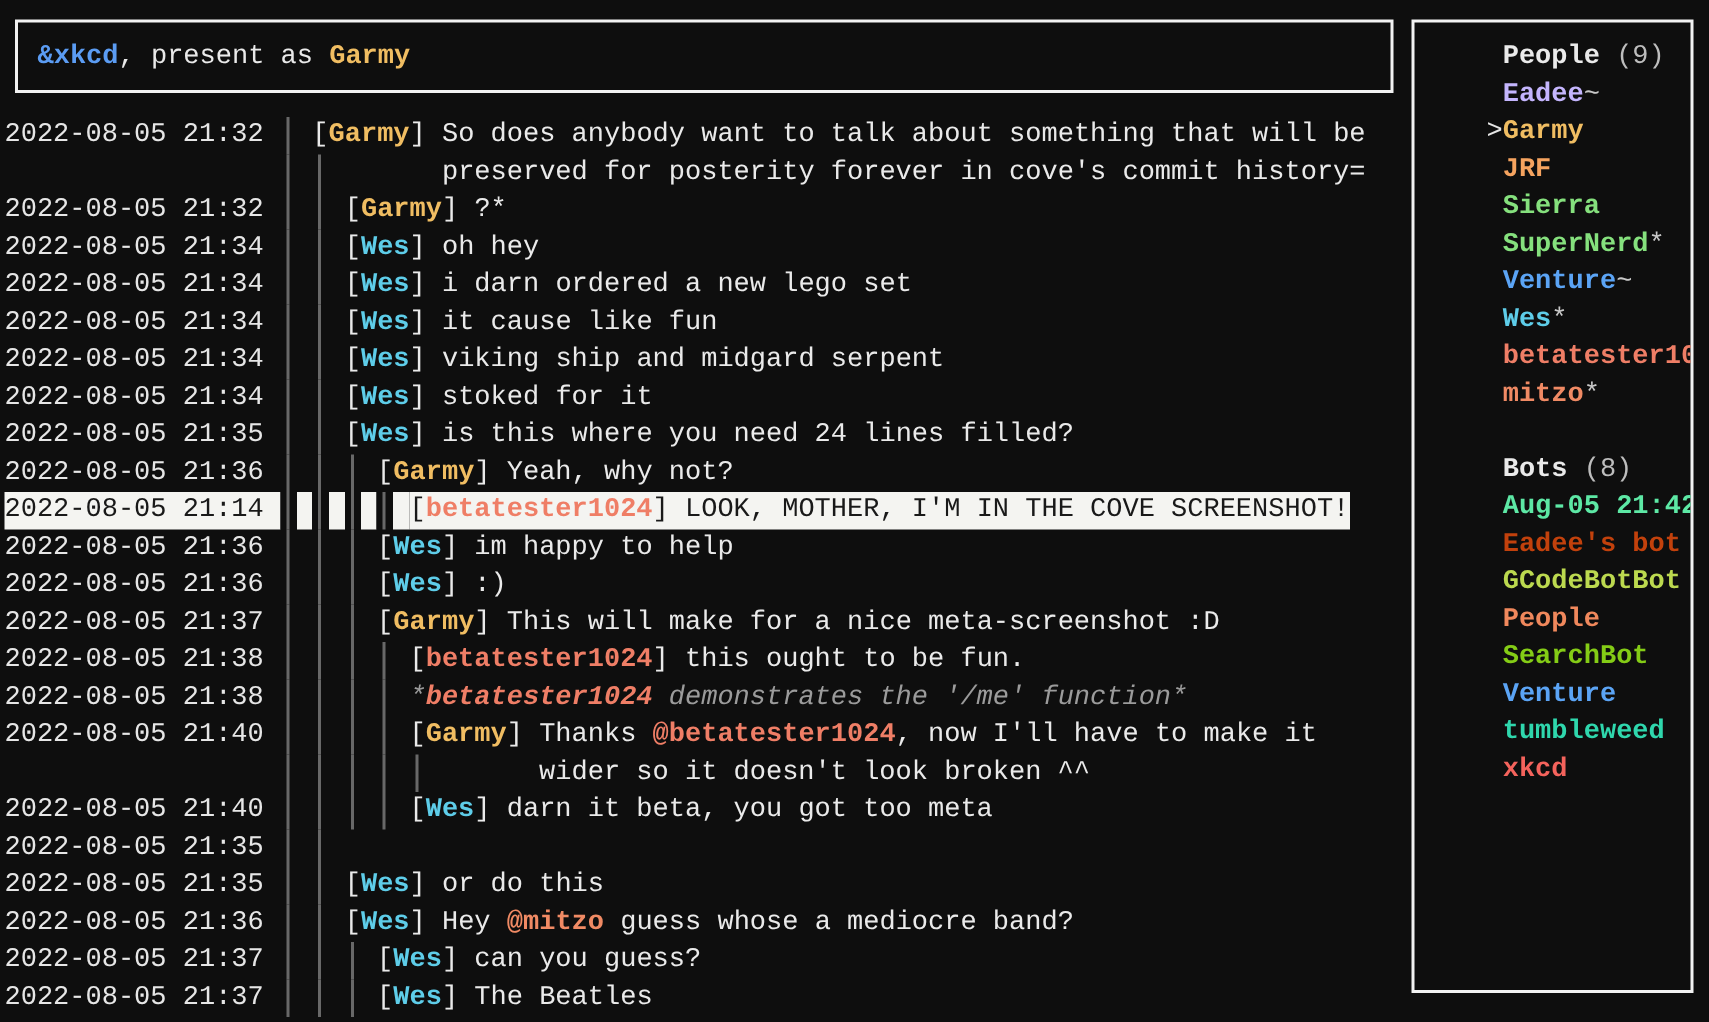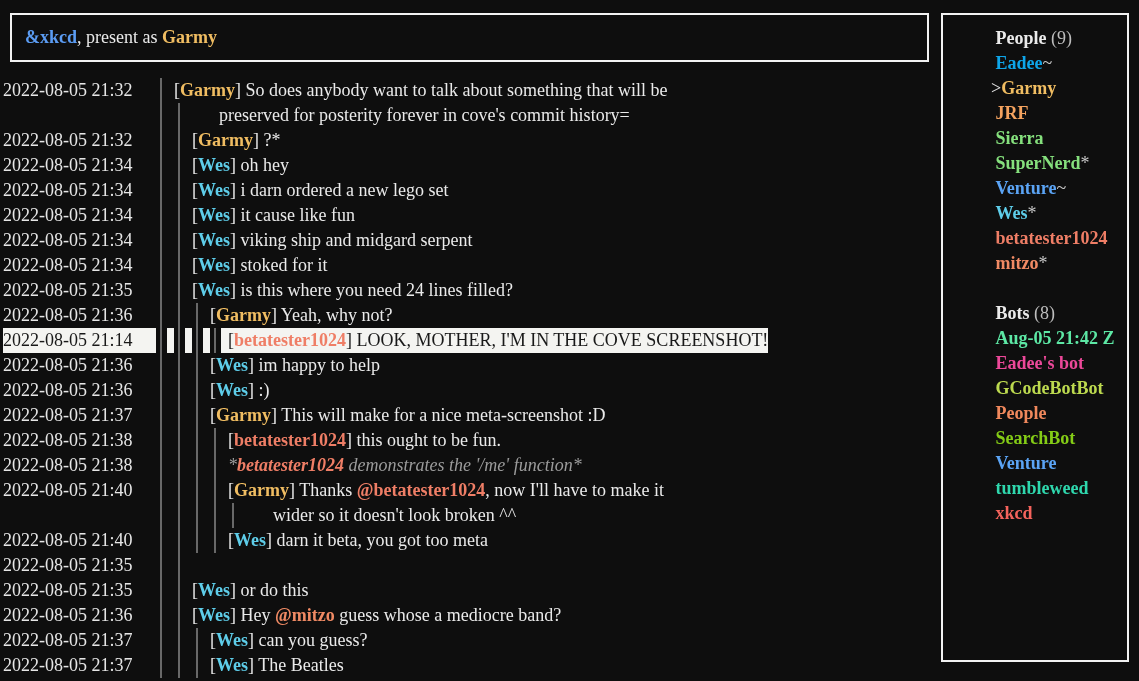--- a/index.html
+++ b/index.html
@@ -1,19 +1,19 @@
 <!DOCTYPE html>
 <html><head>
 <meta charset="utf-8">
 <style>
   html,body { margin:0; padding:0; background:#0e0e0e; }
   .screen {
     position:relative; width:1139px; height:681px; overflow:hidden;
     background:#0e0e0e;
-    font-family:Liberation Serif, serif;
+    font-family:Liberation Mono, monospace;
     font-size:18px; color:#eaeaea;
   }
   .titlebox {
     position:absolute; left:10px; top:13px; width:919px; height:49px;
     box-sizing:border-box; border:2px solid #f2f2f2;
     display:flex; align-items:center; padding-left:13px; white-space:pre;
   }
   .chat { position:absolute; left:3px; top:78px; }
   .row { display:flex; height:25px; line-height:25px; white-space:pre; }
   .ts   { width:17ch; flex:none; color:#e6e6e6; }
@@ -71,33 +71,33 @@
       <div class="row"><span class="ts">2022-08-05 21:40</span><span class="guide"></span><span class="guide"></span><span class="guide"></span><span class="guide"></span><span class="msg"><span class="c-fg">[</span><span class="b" style="color: rgb(94, 205, 233);">Wes</span><span class="c-fg">] </span><span class="c-fg">darn it beta, you got too meta</span></span></div>
       <div class="row"><span class="ts">2022-08-05 21:35</span><span class="guide"></span><span class="guide"></span></div>
       <div class="row"><span class="ts">2022-08-05 21:35</span><span class="guide"></span><span class="guide"></span><span class="msg"><span class="c-fg">[</span><span class="b" style="color: rgb(94, 205, 233);">Wes</span><span class="c-fg">] </span><span class="c-fg">or do this</span></span></div>
       <div class="row"><span class="ts">2022-08-05 21:36</span><span class="guide"></span><span class="guide"></span><span class="msg"><span class="c-fg">[</span><span class="b" style="color: rgb(94, 205, 233);">Wes</span><span class="c-fg">] </span><span class="c-fg">Hey </span><span class="b" style="color: rgb(240, 138, 100);">@mitzo</span><span class="c-fg"> guess whose a mediocre band?</span></span></div>
       <div class="row"><span class="ts">2022-08-05 21:37</span><span class="guide"></span><span class="guide"></span><span class="guide"></span><span class="msg"><span class="c-fg">[</span><span class="b" style="color: rgb(94, 205, 233);">Wes</span><span class="c-fg">] </span><span class="c-fg">can you guess?</span></span></div>
       <div class="row"><span class="ts">2022-08-05 21:37</span><span class="guide"></span><span class="guide"></span><span class="guide"></span><span class="msg"><span class="c-fg">[</span><span class="b" style="color: rgb(94, 205, 233);">Wes</span><span class="c-fg">] </span><span class="c-fg">The Beatles</span></span></div>
     </div>
 
   <div class="sidebar" id="sidebar">
       <div class="sideline"><span class="b"> People </span><span class="dim">(9)</span></div>
-      <div class="sideline"><span class="marker"> </span><span class="b" style="color: #0ea5e9;">Eadee</span><span class="suf">~</span></div>
+      <div class="sideline"><span class="marker"> </span><span class="b" style="color: #c4b5fd;">Eadee</span><span class="suf">~</span></div>
       <div class="sideline"><span class="marker">&gt;</span><span class="b" style="color: rgb(240, 189, 98);">Garmy</span></div>
       <div class="sideline"><span class="marker"> </span><span class="b" style="color: rgb(245, 163, 95);">JRF</span></div>
       <div class="sideline"><span class="marker"> </span><span class="b" style="color: rgb(133, 224, 125);">Sierra</span></div>
       <div class="sideline"><span class="marker"> </span><span class="b" style="color: rgb(133, 224, 125);">SuperNerd</span><span class="suf">*</span></div>
       <div class="sideline"><span class="marker"> </span><span class="b" style="color: rgb(91, 164, 245);">Venture</span><span class="suf">~</span></div>
       <div class="sideline"><span class="marker"> </span><span class="b" style="color: rgb(94, 205, 233);">Wes</span><span class="suf">*</span></div>
       <div class="sideline"><span class="marker"> </span><span class="b" style="color: rgb(239, 126, 102);">betatester1024</span></div>
       <div class="sideline"><span class="marker"> </span><span class="b" style="color: rgb(240, 138, 100);">mitzo</span><span class="suf">*</span></div>
       <div class="sideline"> </div>
       <div class="sideline"><span class="b"> Bots </span><span class="dim">(8)</span></div>
       <div class="sideline"><span class="marker"> </span><span class="b" style="color: rgb(93, 232, 165);">Aug-05 21:42 Z</span></div>
-      <div class="sideline"><span class="marker"> </span><span class="b" style="color: #ec4899;">Eadee's bot</span></div>
+      <div class="sideline"><span class="marker"> </span><span class="b" style="color: #c2410c;">Eadee's bot</span></div>
       <div class="sideline"><span class="marker"> </span><span class="b" style="color: rgb(188, 217, 79);">GCodeBotBot</span></div>
       <div class="sideline"><span class="marker"> </span><span class="b" style="color: rgb(240, 136, 92);">People</span></div>
       <div class="sideline"><span class="marker"> </span><span class="b" style="color: #84cc16; text-align: right;">SearchBot</span></div>
       <div class="sideline"><span class="marker"> </span><span class="b" style="color: rgb(91, 164, 245);">Venture</span></div>
       <div class="sideline"><span class="marker"> </span><span class="b" style="color: rgb(47, 215, 173);">tumbleweed</span></div>
       <div class="sideline"><span class="marker"> </span><span class="b" style="color: rgb(244, 99, 92);">xkcd</span></div>
     </div>
 
 </div>
 

